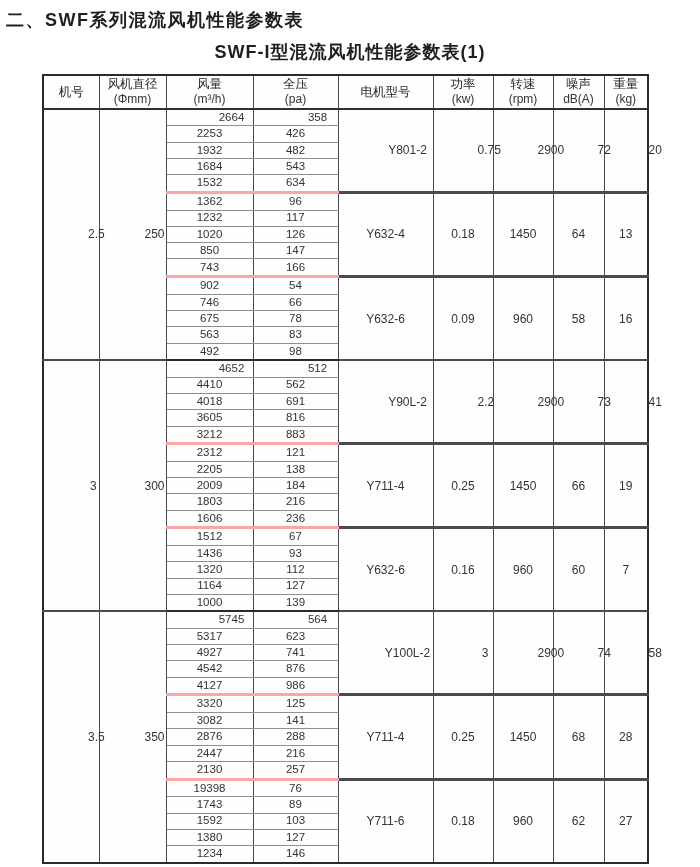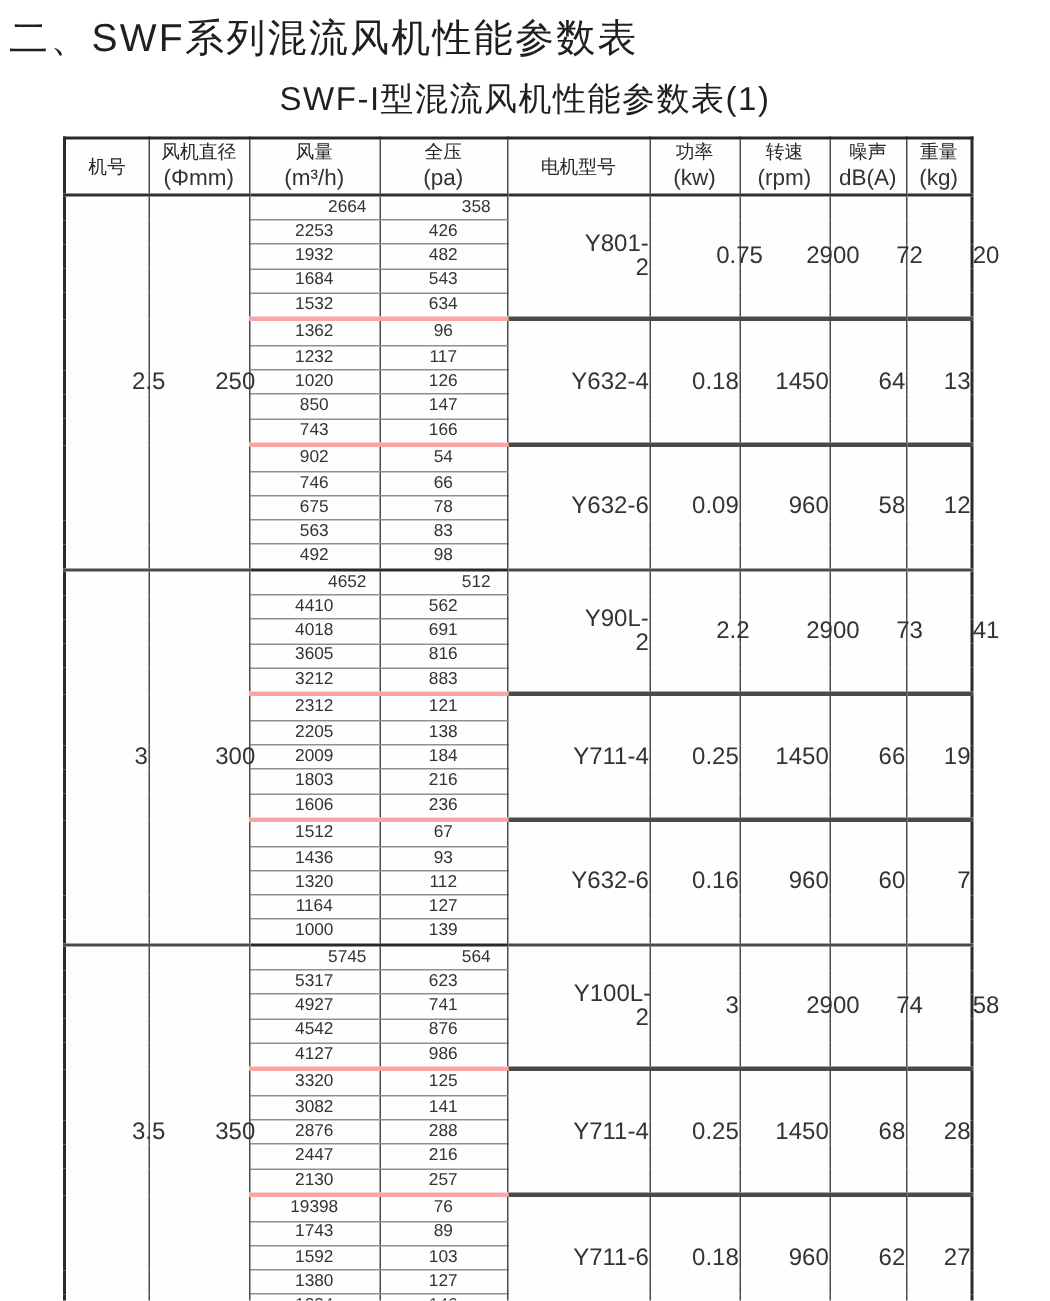--- a/index.html
+++ b/index.html
@@ -10,31 +10,31 @@
   body {
     width: 700px;
     height: 867px;
     font-family: "Liberation Sans", "DejaVu Sans", sans-serif;
     color: #2e2e2e;
     position: relative;
     overflow: hidden;
   }
   .page-title {
     margin: 8px 0 0 6px;
-    font-size: 26px;
-    font-weight: normal;
+    font-size: 18px;
+    font-weight: bold;
     letter-spacing: 1.5px;
     color: #1f1f1f;
     white-space: nowrap;
   }
   .table-title {
     margin: 8px 0 10px 0;
     text-align: center;
-    font-size: 22px;
-    font-weight: normal;
+    font-size: 18px;
+    font-weight: bold;
     letter-spacing: 1px;
     color: #1f1f1f;
   }
   table.param-table {
     border-collapse: collapse;
     table-layout: fixed;
     margin-left: 42px;
     width: 605px;
     height: 790px;
     border: 2px solid #2a2a2a;
@@ -49,34 +49,33 @@
   }
   table.param-table thead tr { height: 28px; }
   table.param-table th {
     border: 1px solid #4a4a4a;
     border-bottom: 2px solid #303030;
     font-size: 12.5px;
     line-height: 1.3;
     color: #262626;
   }
   table.param-table th .unit {
-    font-size: 15px;
+    font-size: 12px;
     color: #333333;
   }
   table.param-table td {
     border: 1px solid;
     border-color: #8f8f8f #4a4a4a;
     font-size: 11.5px;
     line-height: 1;
     color: #333333;
   }
   table.param-table td.merge {
     border-color: #4a4a4a;
-    font-size: 16px;
-    text-align: right;
+    font-size: 12px;
   }
   tr.block-start td { border-top: 3px solid #fca5a5; }
   tr.section-start td { border-top: 2px solid #2a2a2a; padding-left: 44px; }
 </style>
 </head>
 <body>
 
 <h1 class="page-title">二、SWF系列混流风机性能参数表</h1>
 <h2 class="table-title">SWF-I型混流风机性能参数表(1)</h2>
 
@@ -183,21 +182,21 @@
         <td>743</td>
         <td>166</td>
       </tr>
       <tr class="block-start">
         <td>902</td>
         <td>54</td>
         <td rowspan="5" class="merge">Y632-6</td>
         <td rowspan="5" class="merge">0.09</td>
         <td rowspan="5" class="merge">960</td>
         <td rowspan="5" class="merge">58</td>
-        <td rowspan="5" class="merge">12</td>
+        <td rowspan="5" class="merge">16</td>
       </tr>
       <tr>
         <td>746</td>
         <td>66</td>
       </tr>
       <tr>
         <td>675</td>
         <td>78</td>
       </tr>
       <tr>

